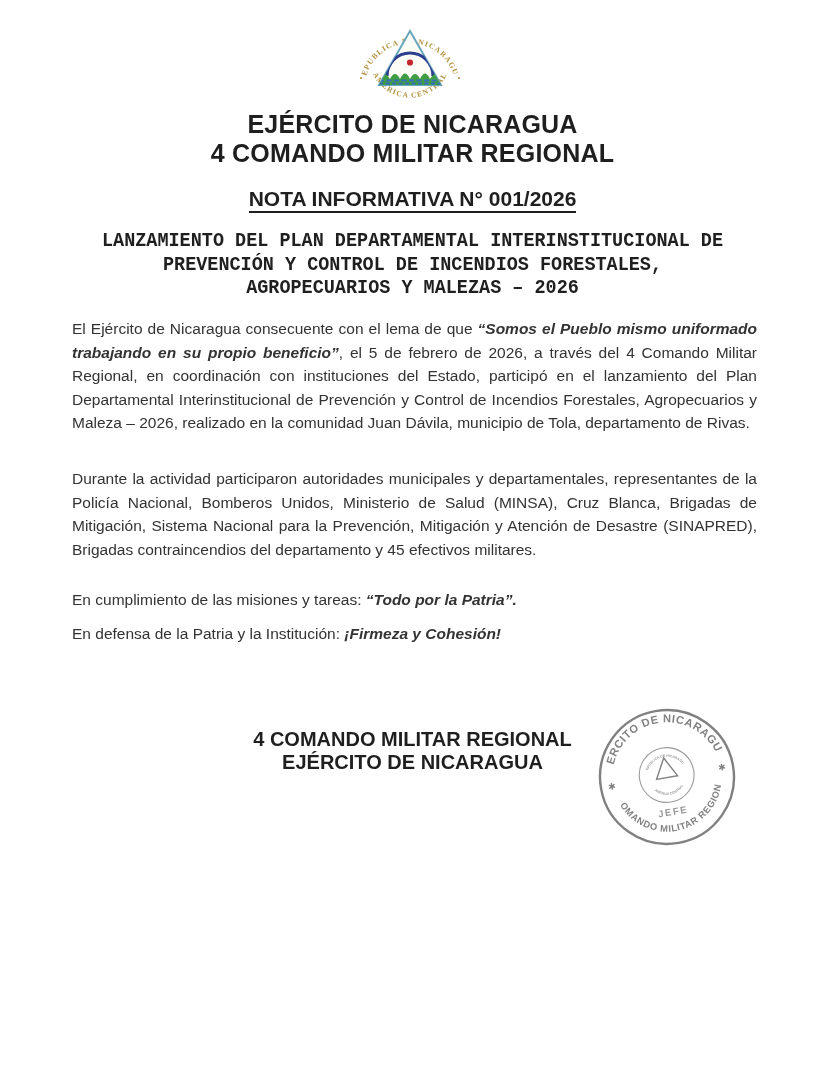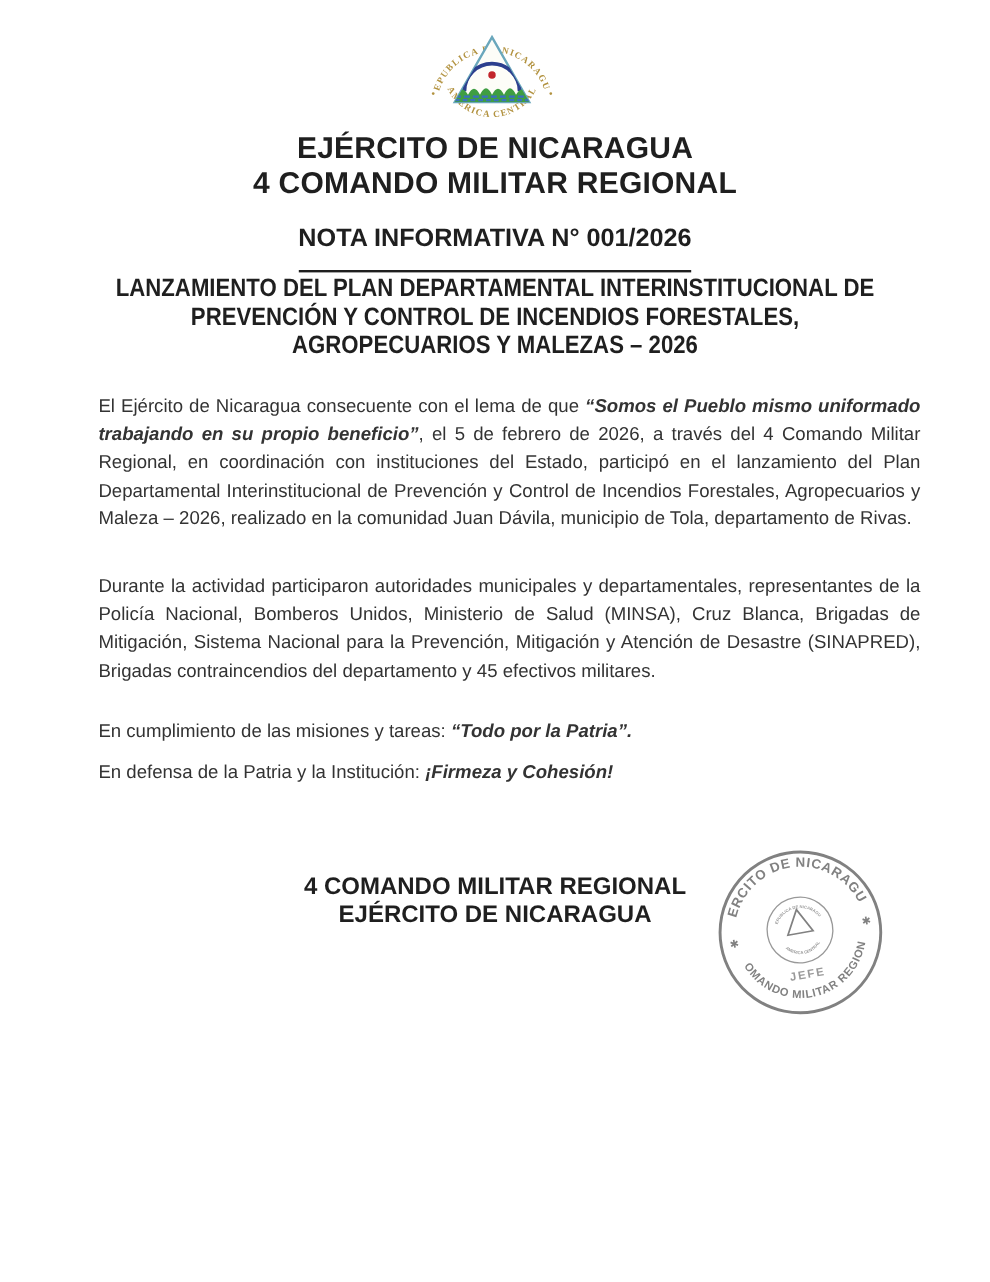--- a/index.html
+++ b/index.html
@@ -12,26 +12,26 @@
     overflow:hidden;
   }
   
   .emblem{position:absolute;left:350px;top:14px;width:120px;height:96px;}
   .arc-gold{font-family:"Liberation Serif","DejaVu Serif",serif;font-size:7.6px;letter-spacing:1.1px;font-weight:bold;}
   
   .org-title{position:absolute;left:0;top:110px;width:100%;text-align:center;
     font-weight:bold;font-size:25px;line-height:29px;color:#1f1f1f;letter-spacing:0.2px;}
   .note-title{position:absolute;left:0;top:187px;width:100%;text-align:center;
     font-weight:bold;font-size:21px;color:#1f1f1f;}
-  .note-title .underline{border-bottom:2.5px solid #1f1f1f;padding-bottom:15px;}
+  .note-title .underline{border-bottom:2.5px solid #1f1f1f;padding-bottom:1px;}
   .subject{position:absolute;left:0;top:229px;width:100%;text-align:center;
-    font-weight:bold;font-size:21px;line-height:23.5px;color:#1f1f1f;}
+    font-weight:bold;font-size:21px;line-height:23.5px;color:#1f1f1f;font-family:Liberation Mono, monospace;}
   .subject-line{transform:scaleX(0.88);transform-origin:50% 50%;white-space:nowrap;}
   
-  .body-p{position:absolute;left:72px;width:685px;margin:10px;
+  .body-p{position:absolute;left:72px;width:685px;margin:0;
     font-size:15.5px;line-height:23.5px;color:#333333;}
   .justify{text-align:justify;}
   .seg-normal{font-weight:normal;font-style:normal;}
   .seg-bold{font-weight:normal;}
   .seg-bold-italic{font-weight:bold;font-style:italic;}
   #p1{top:317px;}
   #p2{top:467px;}
   #missions{top:588px;}
   #defense{top:622px;}
   #issued{top:658px;}

